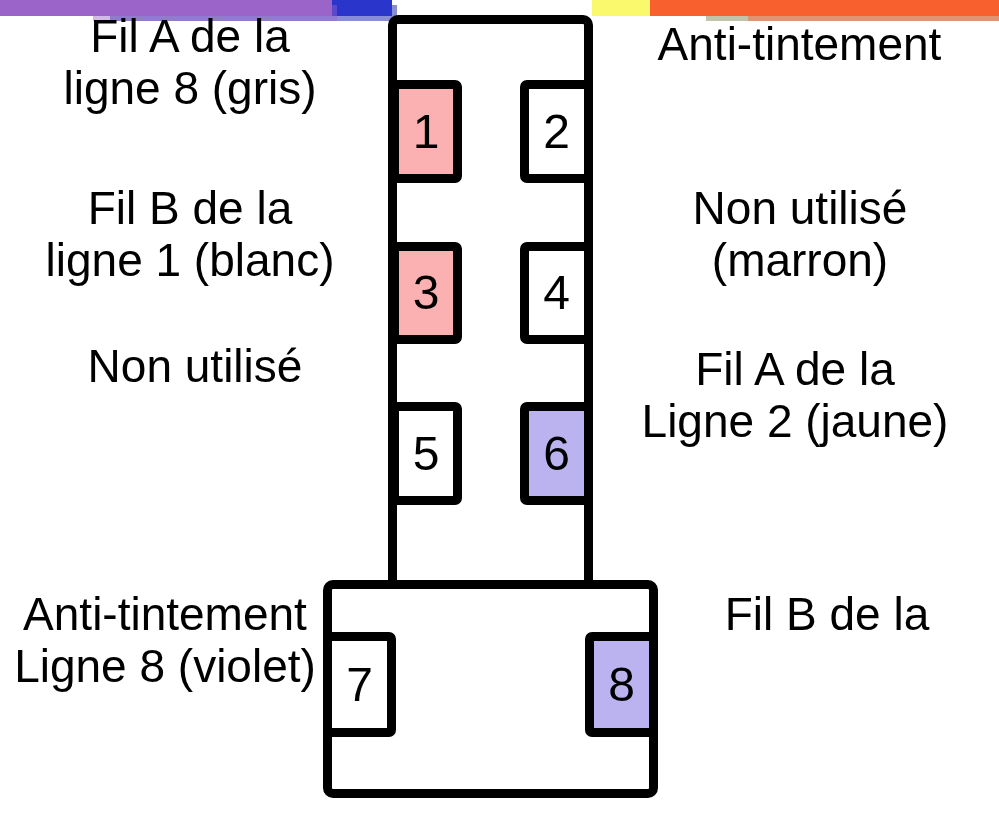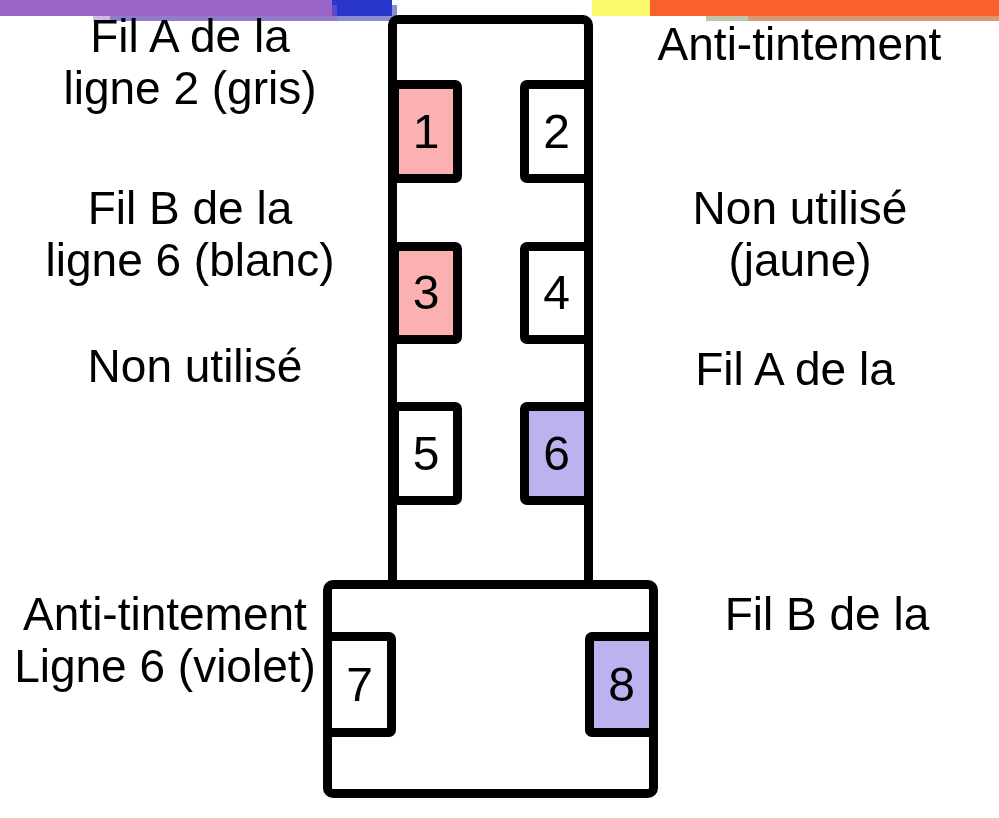--- a/index.html
+++ b/index.html
@@ -91,40 +91,41 @@
     </div>
   <div class="pin" id="p7" style="background: rgb(255, 255, 255);">
     <span>7</span>
     </div>
   <div class="pin" id="p8" style="background: rgb(187, 179, 240);">
     <span>8</span>
     </div>
 
   <div class="label" id="l0">
     <span>Fil A de la</span>
-    <span>ligne 2 (gris)</span>
+    <span>ligne 8 (gris)</span>
   </div>
   <div class="label" id="l1">
     <span>Anti-tintement</span>
   </div>
   <div class="label" id="l2">
     <span>Fil B de la</span>
-    <span>ligne 6 (blanc)</span>
+    <span>ligne 1 (blanc)</span>
   </div>
   <div class="label" id="l3">
     <span>Non utilisé</span>
-    <span>(jaune)</span>
+    <span>(marron)</span>
   </div>
   <div class="label" id="l4">
     <span>Non utilisé</span>
   </div>
   <div class="label" id="l5">
     <span>Fil A de la</span>
+    <span>Ligne 2 (jaune)</span>
   </div>
   <div class="label" id="l6">
     <span>Anti-tintement</span>
-    <span>Ligne 6 (violet)</span>
+    <span>Ligne 8 (violet)</span>
   </div>
   <div class="label" id="l7">
     <span>Fil B de la</span>
   </div>
 
 </div>
 
 </body></html>

